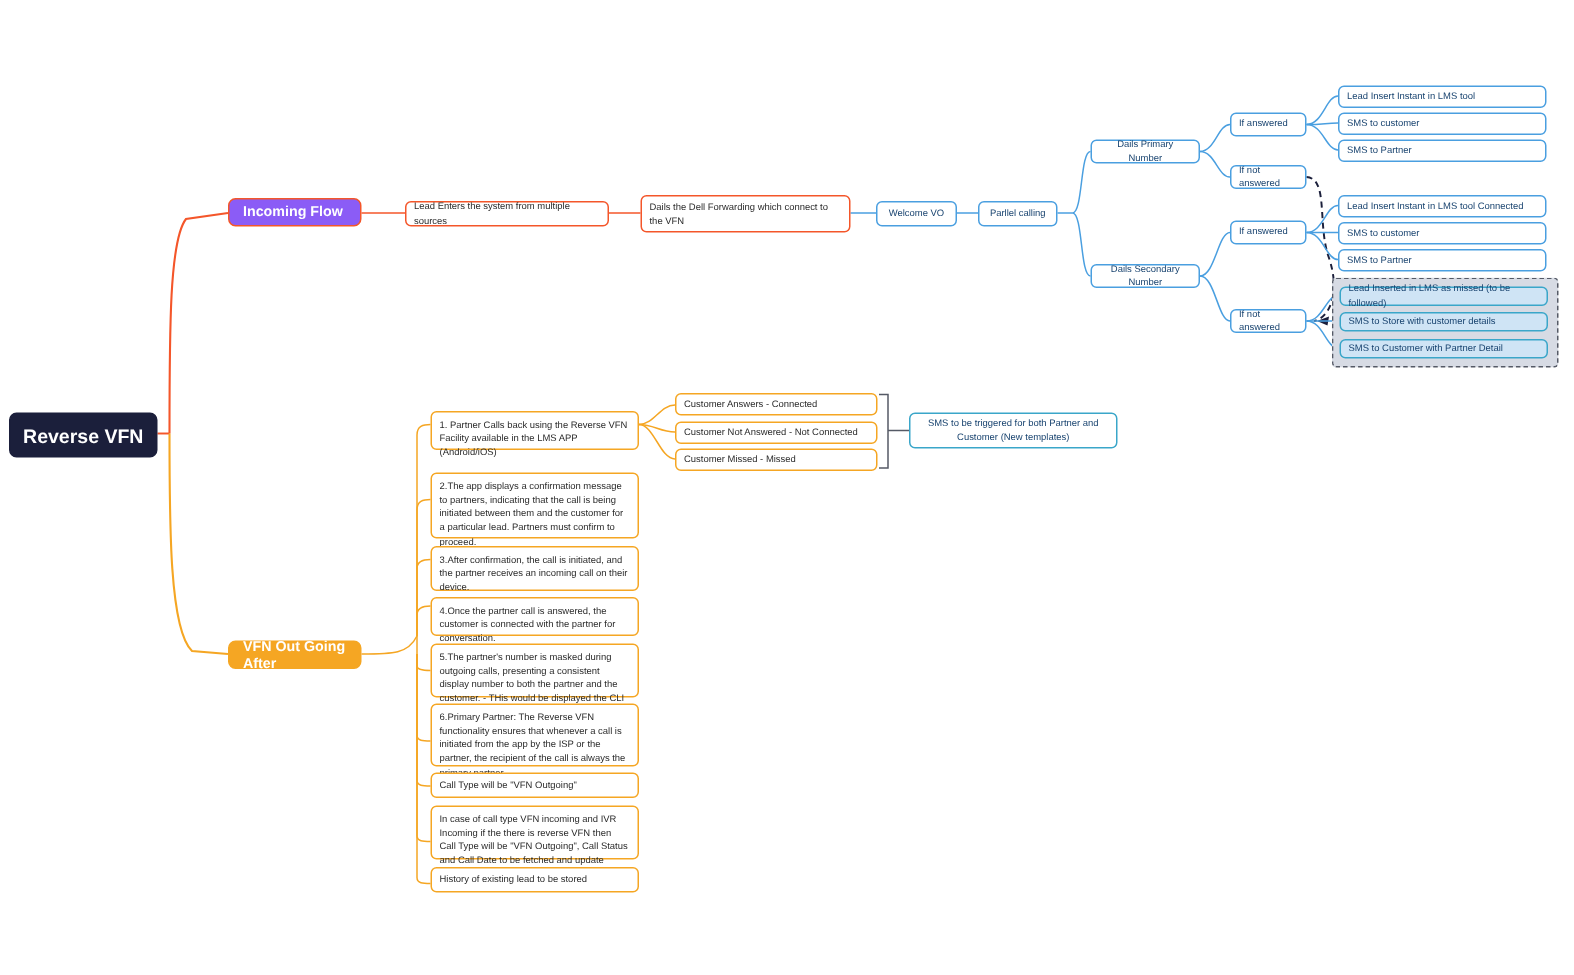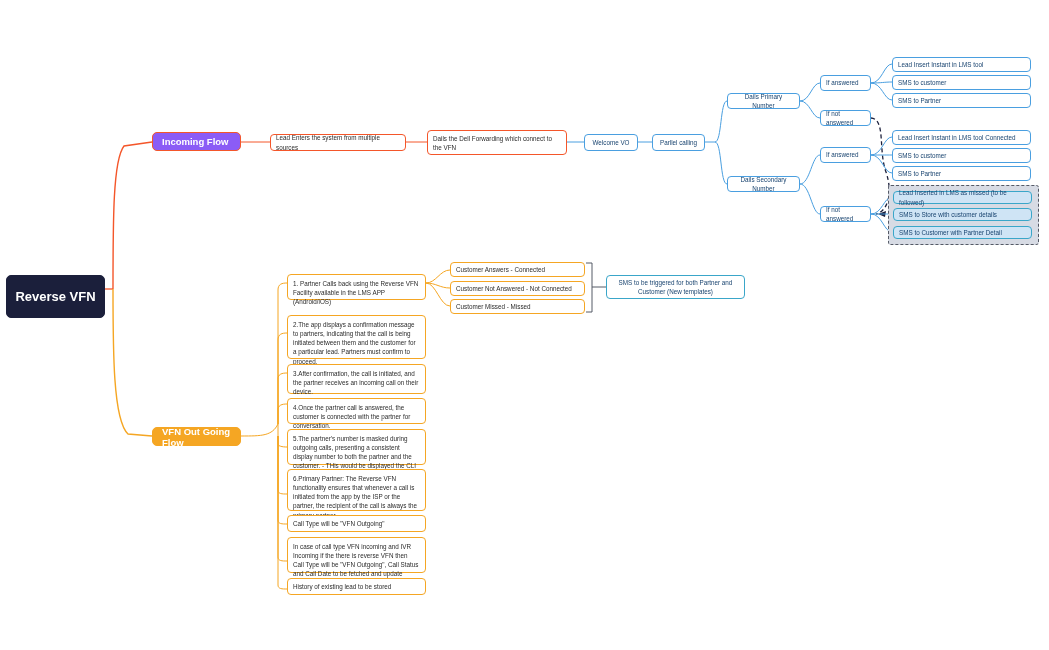--- a/index.html
+++ b/index.html
@@ -143,30 +143,30 @@
     <path d="M278,436 L278,585 C278,589 282,589 287,589" stroke="#f5a623" stroke-width="1" fill="none"></path>
 
     <path d="M426,283 C436,283 440,270 450,270" stroke="#f5a623" stroke-width="1" fill="none"></path>
     <path d="M426,283 C436,283 440,288 450,288" stroke="#f5a623" stroke-width="1" fill="none"></path>
     <path d="M426,283 C436,283 440,306 450,306" stroke="#f5a623" stroke-width="1" fill="none"></path>
 
     <path d="M586,263 L592,263 L592,312 L586,312" stroke="#555a66" stroke-width="1" fill="none"></path>
     <path d="M592,287 L606,287" stroke="#555a66" stroke-width="1" fill="none"></path>
   </svg>
 
-  <div class="node root" style="left:6px; top:275px; width:99px; height:43px;">
+  <div class="node root" style="left:6px; top:275px; width:99px; height:30px;">
     <span>Reverse VFN</span>
   </div>
 
   <div class="node branch-red" style="left:152px; top:132px; width:89px; height:19px;">
     <span>Incoming Flow</span>
   </div>
 
   <div class="node branch-orange" style="left:152px; top:427px; width:89px; height:19px;">
-    <span>VFN Out Going Flow</span>
+    <span>VFN Out Going After</span>
   </div>
 
   <div class="node box b-red" style="left:270px; top:134px; width:136px; height:17px;">
     <span>Lead Enters the system from multiple sources</span>
   </div>
 
   <div class="node box b-red top-align" style="left:427px; top:130px; width:140px; height:25px;">
     <span>Dails the Dell Forwarding which connect to the VFN</span>
   </div>
 

